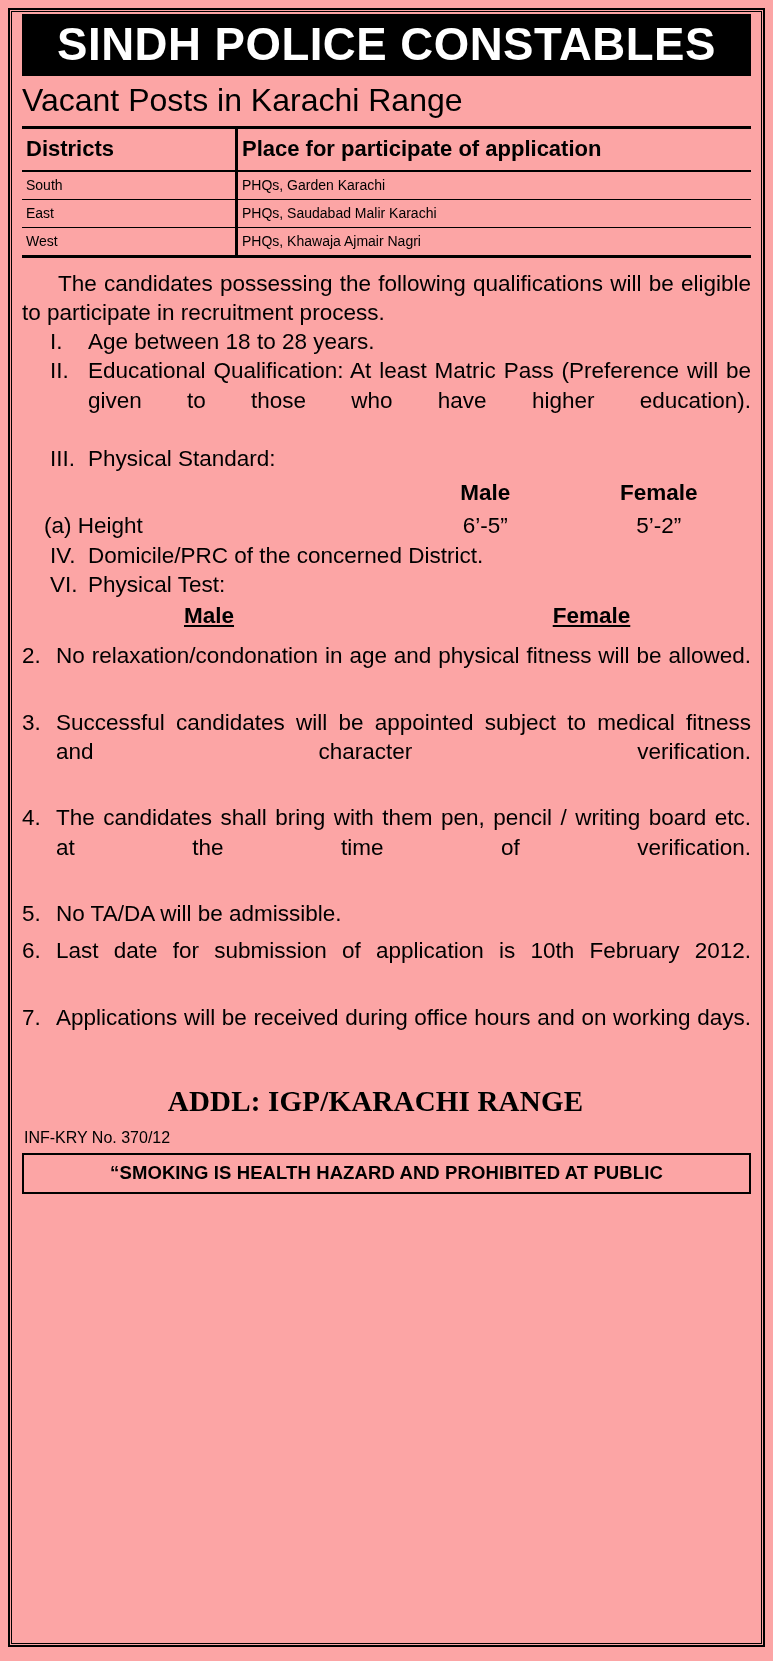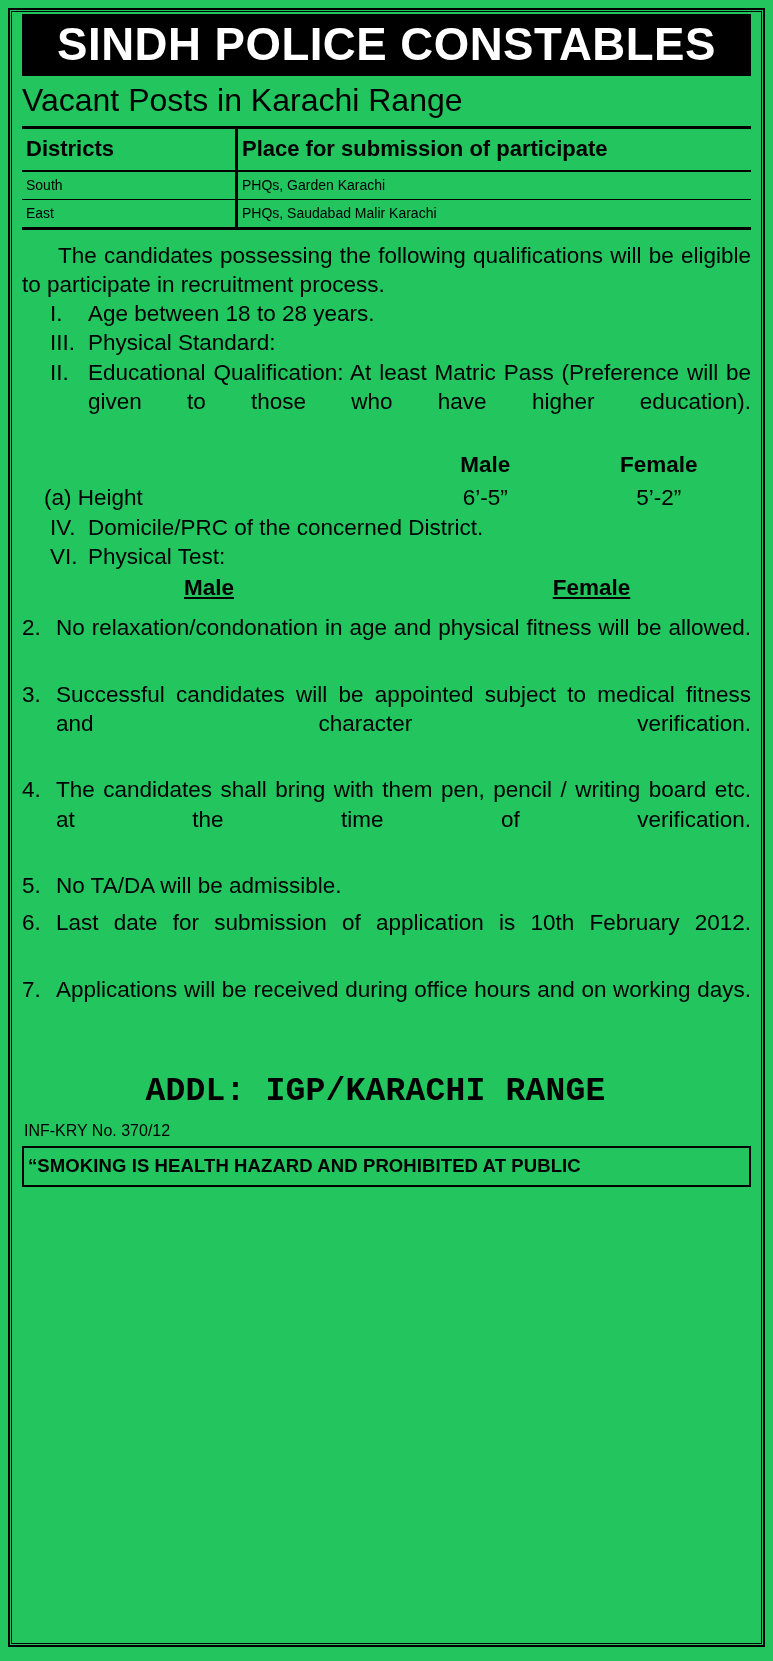--- a/index.html
+++ b/index.html
@@ -13,21 +13,21 @@
     font-family: "Liberation Sans", sans-serif;
     color: #000000;
     overflow: hidden;
   }
 
   .ad {
     position: relative;
     width: 773px;
     height: 1661px;
     box-sizing: border-box;
-    background: #22c55e;
+    background: #fca5a5;
     padding: 10px 12px 0 12px;
   }
 
   
   .outer-frame {
     position: absolute;
     left: 8px;
     top: 8px;
     right: 8px;
     bottom: 14px;
@@ -214,37 +214,38 @@
   }
   .num-b.jall::after {
     content: "";
     display: inline-block;
     width: 100%;
   }
 
   .signature {
     text-align: center;
     font-weight: bold;
-    font-size: 33px;
-    font-family: Liberation Mono, monospace;
-    margin-top: 38px;
+    font-size: 29px;
+    font-family: Liberation Serif, serif;
+    margin-top: 22px;
     padding-right: 22px;
     letter-spacing: 0.2px;
   }
 
   .ref-no {
     font-size: 16px;
     margin-top: 7px;
     padding-left: 2px;
   }
 
   .warnbox {
     border: 2px solid #000;
     margin-top: 4px;
     padding: 6px 4px 7px 4px;
+    text-align: center;
   }
   .warnbox .line {
     font-family: "Liberation Sans Narrow", "Liberation Sans", sans-serif;
     font-weight: bold;
     font-size: 18.5px;
     line-height: 1.30;
     letter-spacing: 0.1px;
     white-space: nowrap;
   }
 </style>
@@ -259,50 +260,54 @@
 
     <div class="masthead">
       <div class="masthead-title">SINDH POLICE CONSTABLES</div>
     </div>
     <div class="subhead">Vacant Posts in Karachi Range</div>
 
     <table class="tbl">
       <tbody>
           <tr class="hdr-row">
         <th class="c1">Districts</th>
-        <th>Place for submission of participate</th>
+        <th>Place for participate of application</th>
       </tr>
       <tr>
         <td class="c1">South</td>
         <td>PHQs, Garden Karachi</td>
       </tr>
       <tr>
         <td class="c1">East</td>
         <td>PHQs, Saudabad Malir Karachi</td>
       </tr>
+      <tr>
+        <td class="c1">West</td>
+        <td>PHQs, Khawaja Ajmair Nagri</td>
+      </tr>
     </tbody>
       </table>
 
     <div class="body-text">
 
       <p class="p-just">The candidates possessing the following qualifications will be eligible to participate in recruitment process.</p>
 
       <div class="roman-item">
         <span class="roman-num">I.</span>
         <span class="roman-body">Age between 18 to 28 years.</span>
       </div>
 
       <div class="roman-item">
+        <span class="roman-num">II.</span>
+        <span class="roman-body justify-all">Educational Qualification: At least Matric Pass (Preference will be given to those who have higher education).</span>
+      </div>
+
+      <div class="roman-item">
         <span class="roman-num">III.</span>
         <span class="roman-body">Physical Standard:</span>
-      </div>
-
-      <div class="roman-item">
-        <span class="roman-num">II.</span>
-        <span class="roman-body justify-all">Educational Qualification: At least Matric Pass (Preference will be given to those who have higher education).</span>
       </div>
 
       <table class="phys">
         <tbody>
             <tr>
           <td class="lbl"></td>
           <td class="male hdr">Male</td>
           <td class="fem hdr">Female</td>
         </tr>
         <tr>

